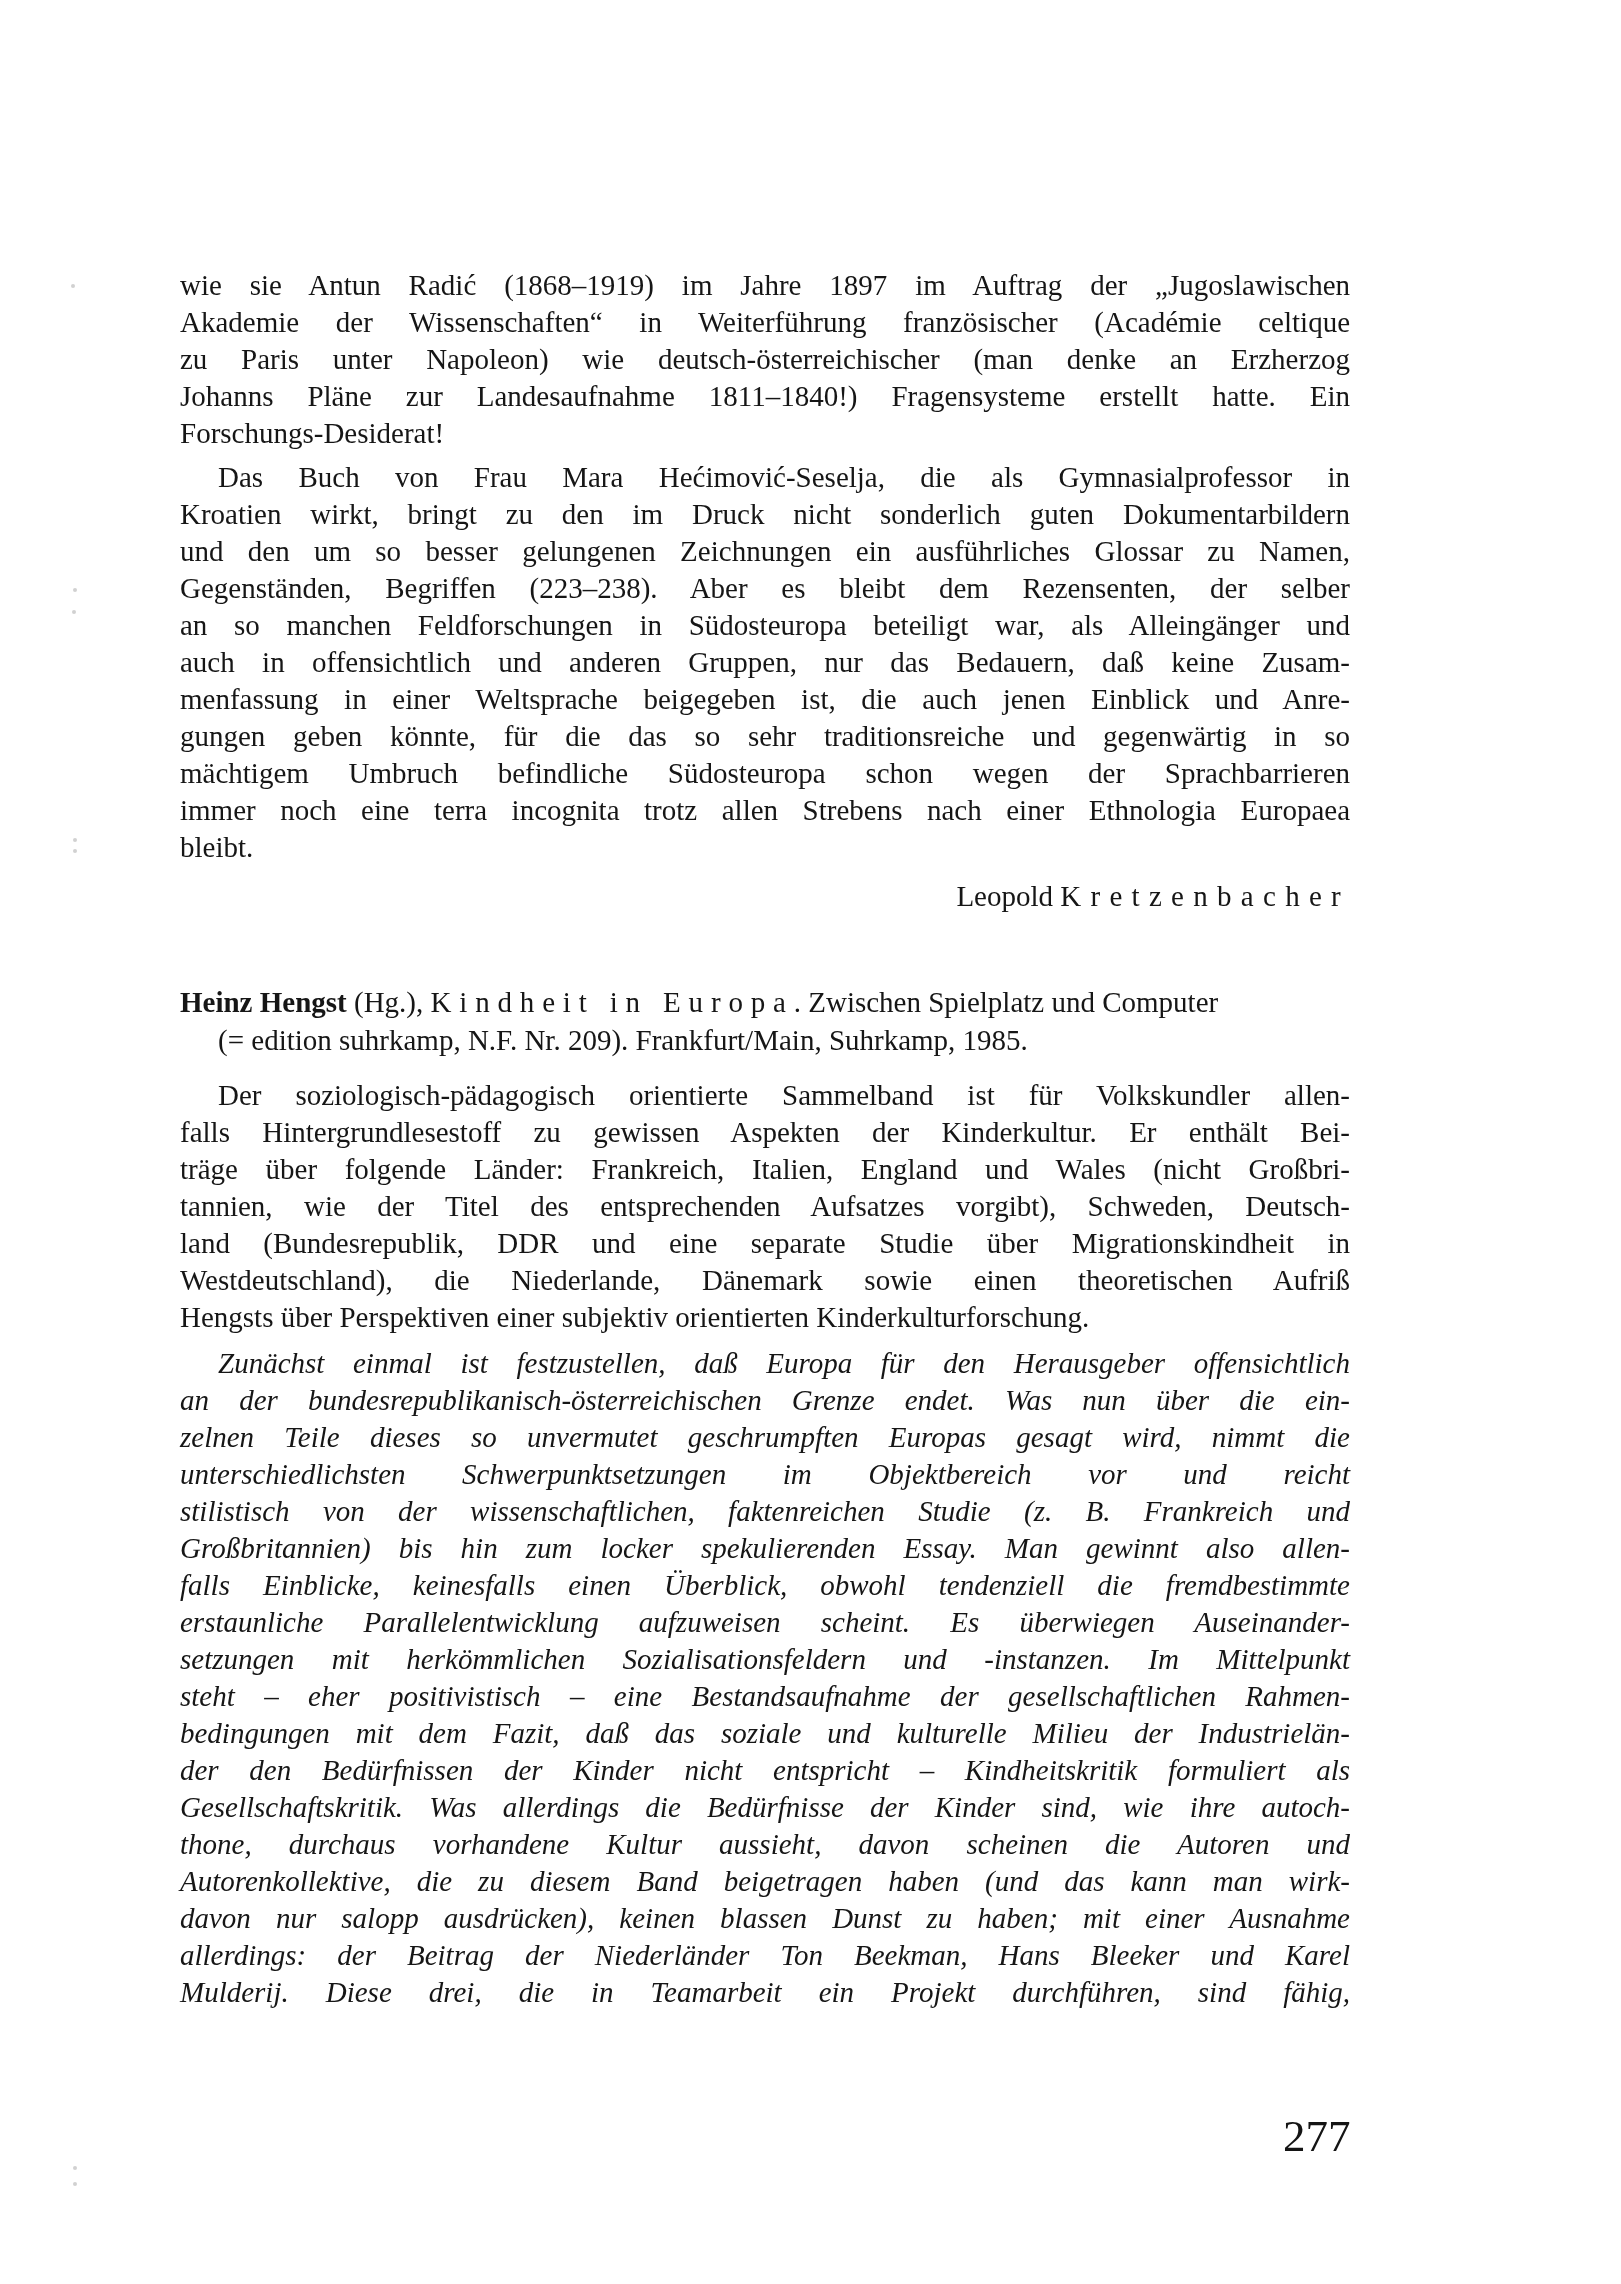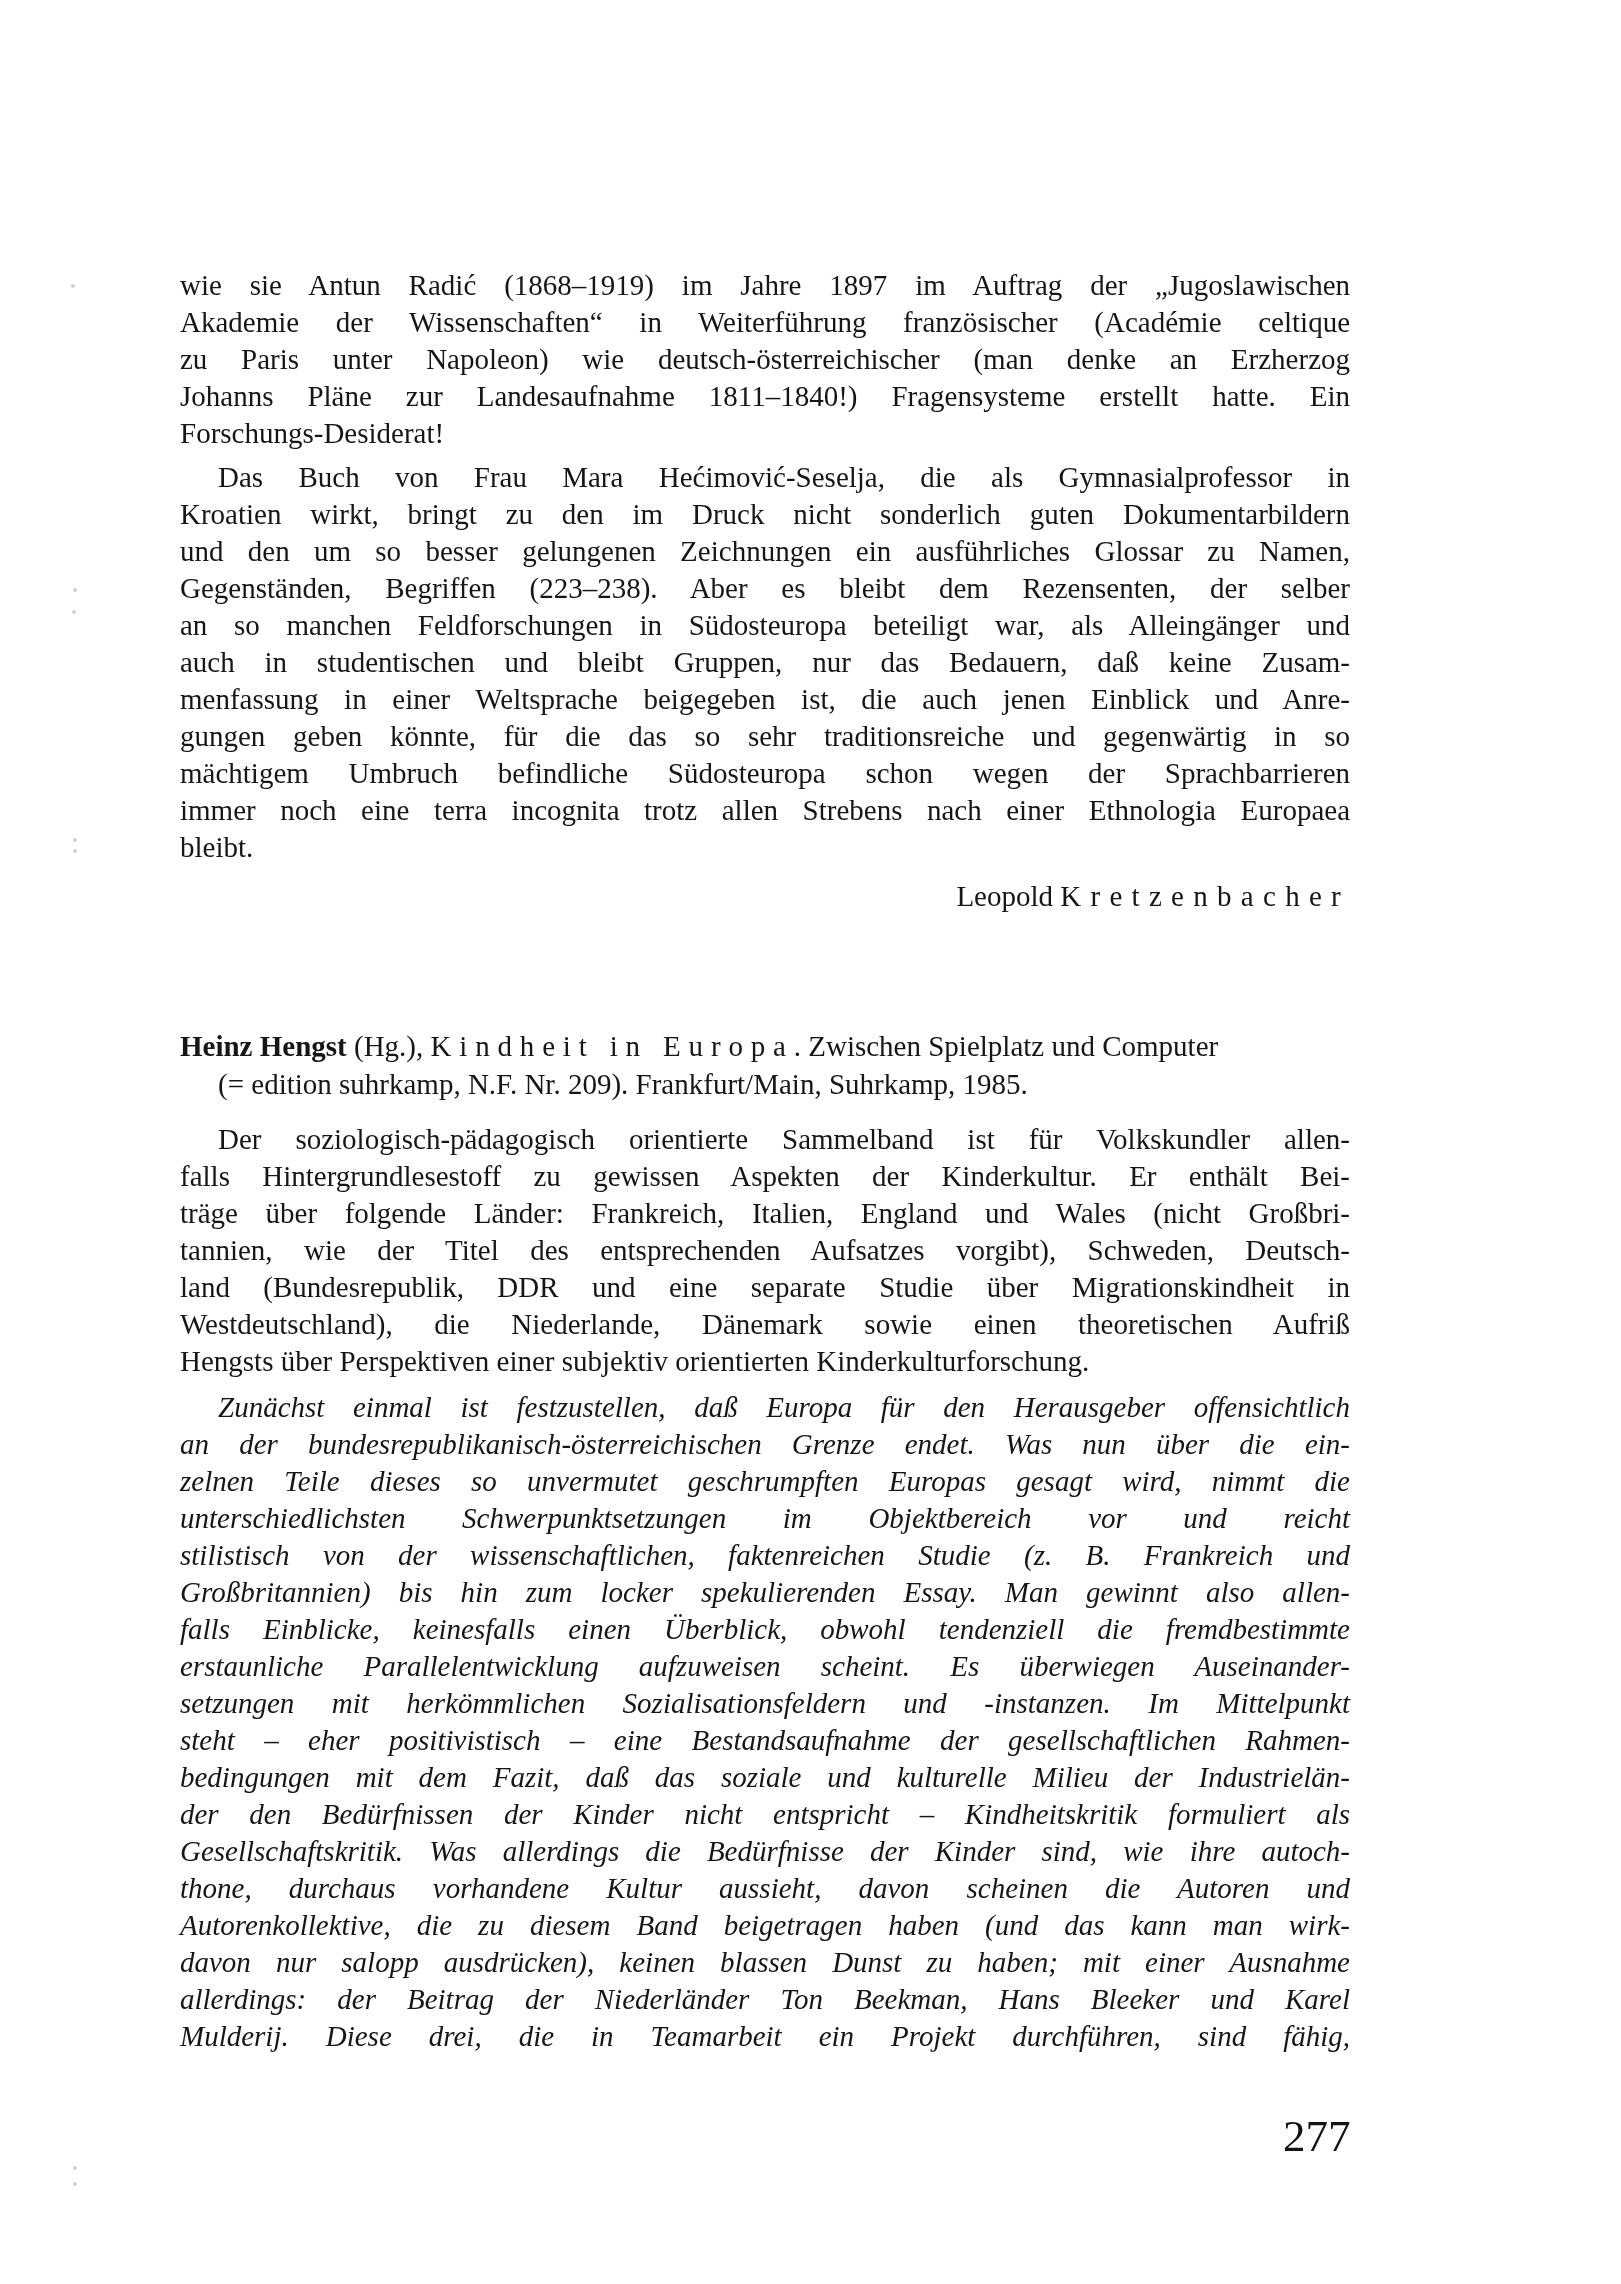--- a/index.html
+++ b/index.html
@@ -32,21 +32,21 @@
   }
   .line.short {
     text-align-last: left;
   }
   .para.indent-first .line:first-child {
     text-indent: 38px;
   }
   .para-das-buch   { margin-top: 7.3px; }
   .signature-block { margin-top: 11.3px; text-align: right; line-height: 37px; height: 37px; }
   .signature-family { letter-spacing: 0.32em; }
-  .heading-block   { margin-top: 112px; }
+  .heading-block   { margin-top: 68px; }
   .heading-line    { line-height: 38px; white-space: nowrap; }
   .heading-line.cont { padding-left: 38px; }
   .heading-author  { font-weight: bold; }
   .heading-title   { letter-spacing: 0.27em; }
   .para-der-soziologisch { margin-top: 18px; }
   .para-zunaechst  { margin-top: 9.7px; font-style: italic; }
   .page-number {
     position: absolute;
     left: 1283px;
     top: 2117px;
@@ -75,21 +75,21 @@
       <div class="line">Johanns Pläne zur Landesaufnahme 1811–1840!) Fragensysteme erstellt hatte. Ein</div>
       <div class="line short">Forschungs-Desiderat!</div>
     </div>
 
   <div class="para indent-first para-das-buch">
       <div class="line">Das Buch von Frau Mara Hećimović-Seselja, die als Gymnasialprofessor in</div>
       <div class="line">Kroatien wirkt, bringt zu den im Druck nicht sonderlich guten Dokumentarbildern</div>
       <div class="line">und den um so besser gelungenen Zeichnungen ein ausführliches Glossar zu Namen,</div>
       <div class="line">Gegenständen, Begriffen (223–238). Aber es bleibt dem Rezensenten, der selber</div>
       <div class="line">an so manchen Feldforschungen in Südosteuropa beteiligt war, als Alleingänger und</div>
-      <div class="line">auch in studentischen und bleibt Gruppen, nur das Bedauern, daß keine Zusam-</div>
+      <div class="line">auch in offensichtlich und anderen Gruppen, nur das Bedauern, daß keine Zusam-</div>
       <div class="line">menfassung in einer Weltsprache beigegeben ist, die auch jenen Einblick und Anre-</div>
       <div class="line">gungen geben könnte, für die das so sehr traditionsreiche und gegenwärtig in so</div>
       <div class="line">mächtigem Umbruch befindliche Südosteuropa schon wegen der Sprachbarrieren</div>
       <div class="line">immer noch eine terra incognita trotz allen Strebens nach einer Ethnologia Europaea</div>
       <div class="line short">bleibt.</div>
     </div>
 
   <div class="signature-block">
     <span>Leopold </span><span class="signature-family">Kretzenbacher</span>
   </div>

